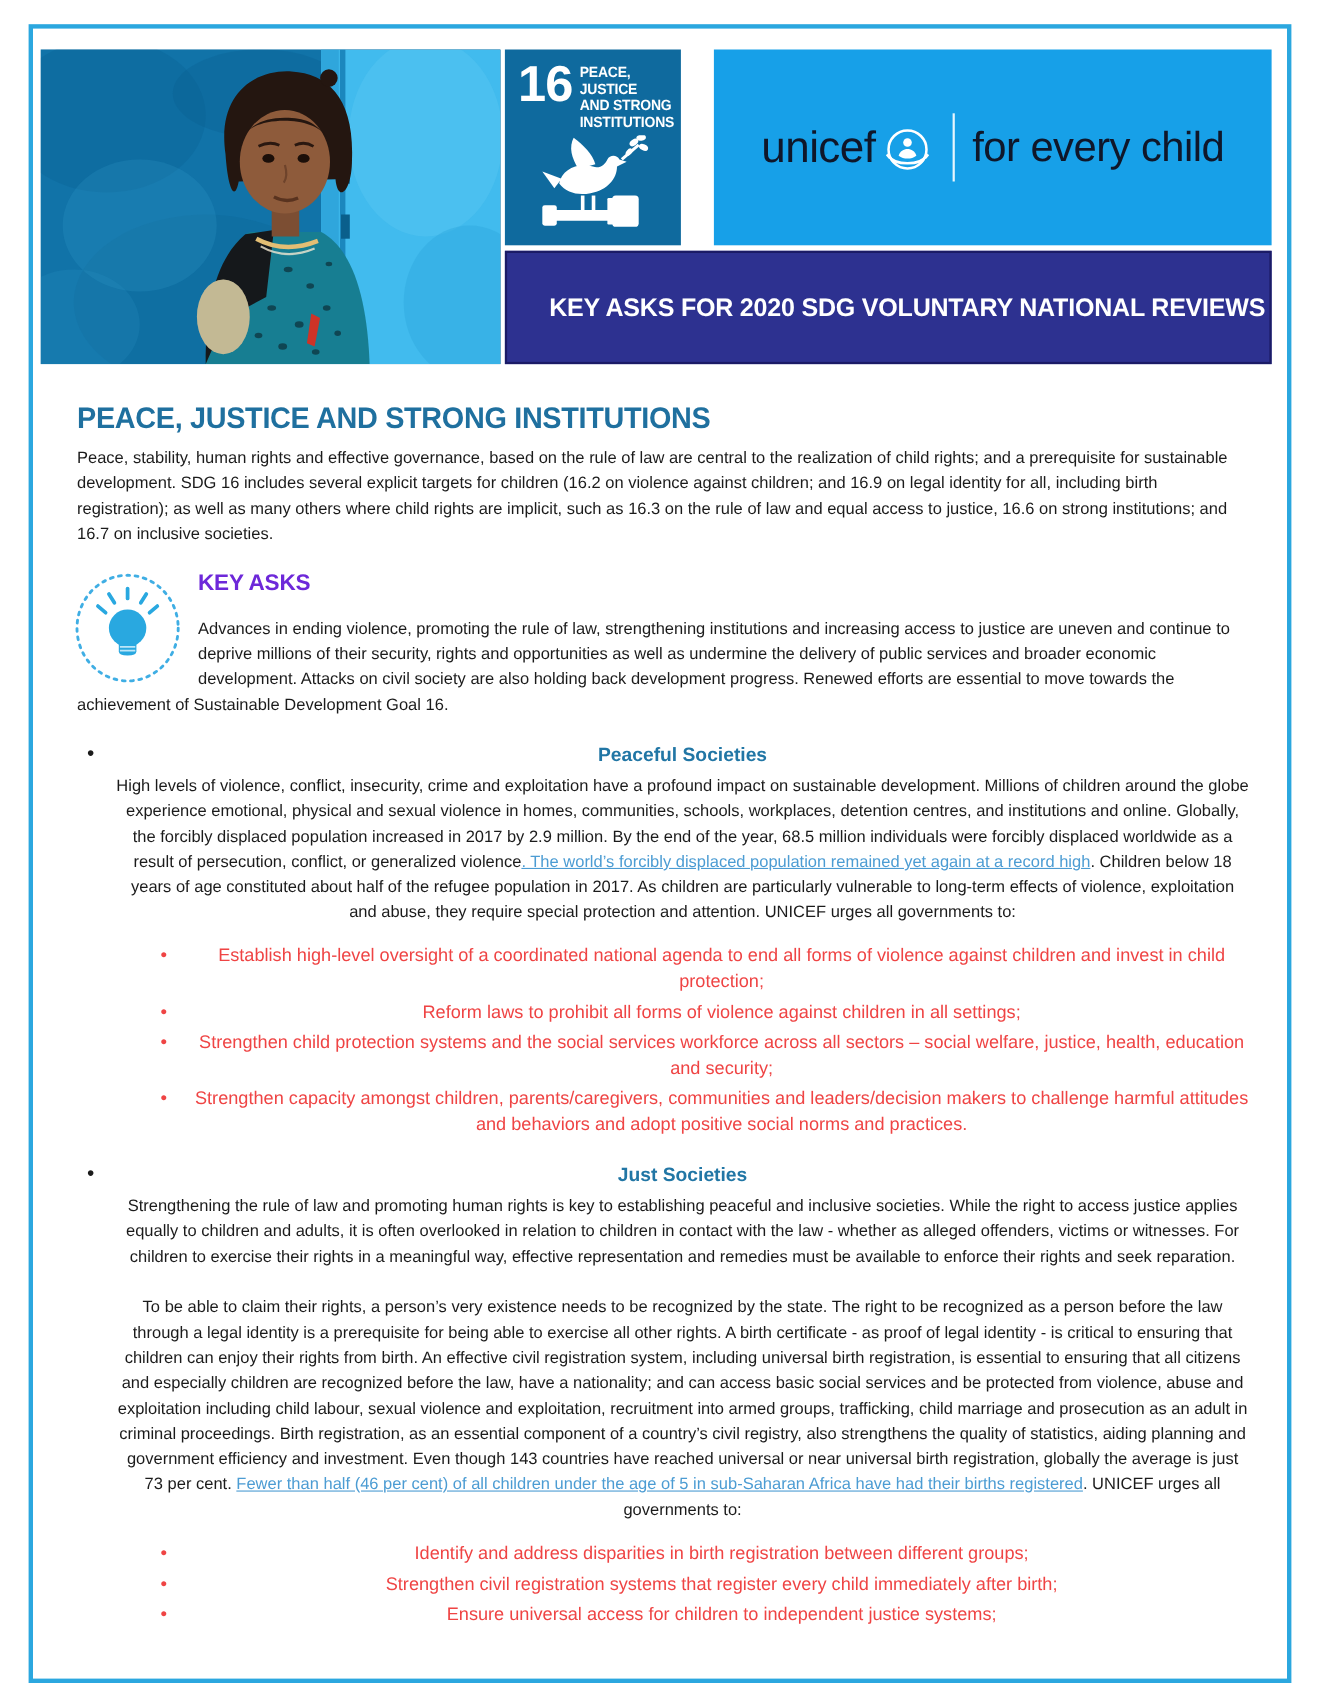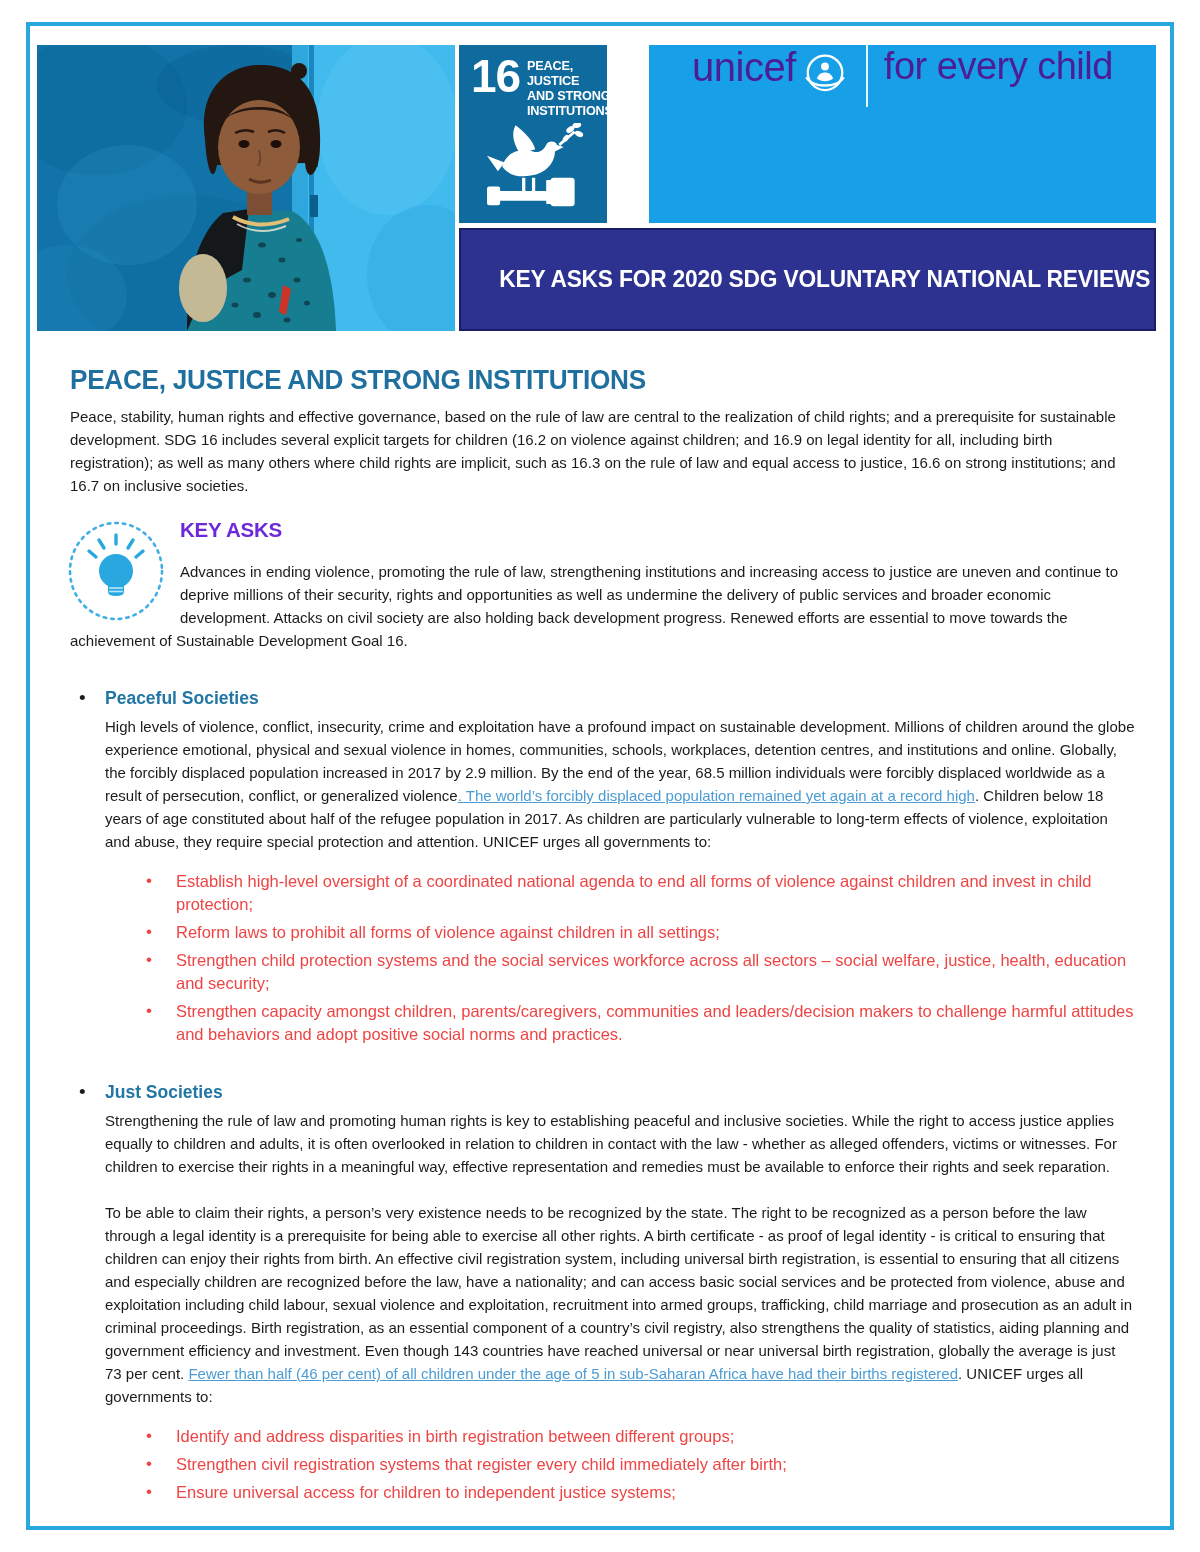--- a/index.html
+++ b/index.html
@@ -17,34 +17,34 @@
 
   
   .header { position:absolute; left:0; top:0; width:1200px; height:331px; }
   .photo {
     position:absolute; left:37px; top:45px; width:418px; height:286px;
     overflow:hidden; background:#1173A8;
   }
   .photo svg { display:block; width:100%; height:100%; }
 
   .sdg-tile {
-    position:absolute; left:459px; top:45px; width:148px; height:178px;
+    position:absolute; left:459px; top:45px; width:160px; height:178px;
     background:#0F6A9E; color:#fff; padding:10px 10px 6px 12px;
   }
   .sdg-top { display:flex; align-items:flex-start; }
   .sdg-num { font-size:46px; font-weight:bold; line-height:42px; letter-spacing:-1px; }
   .sdg-label {
     font-size:13.5px; font-weight:bold; line-height:15px; margin:3px 0 0 7px;
     letter-spacing:-0.2px; transform:scaleX(.94); transform-origin:left top;
   }
   .sdg-art { position:absolute; left:50%; bottom:8px; transform:translateX(-46%); }
 
   .unicef-box {
     position:absolute; left:649px; top:45px; width:507px; height:178px;
-    background:#17A0E8; color:#4c1d95; display:flex; justify-content:center;
+    background:#17A0E8; color:#0f172a; display:flex; align-items:center; justify-content:center;
   }
   .u-word { font-size:40px; letter-spacing:-0.5px; }
   .u-emblem { margin:6px 4px 0 6px; }
   .u-divider { width:2px; height:62px; background:rgba(255,255,255,.9); margin:0 16px 0 14px; }
   .u-tag { font-size:38px; font-weight:300; letter-spacing:-0.5px; }
 
   .banner {
     position:absolute; left:459px; top:228px; width:697px; height:103px;
     background:#2D3190; border:2px solid #1B1B66;
     display:flex; align-items:center; justify-content:flex-end;
@@ -60,21 +60,21 @@
     font-size:27px; color:#1F709F; font-weight:bold; letter-spacing:-0.3px;
     margin:34px 0 9px 0; transform:scaleX(.97); transform-origin:left;
   }
   p { font-size:15px; line-height:23px; color:#1b1b1b; }
 
   .key-asks { margin-top:21px; }
   .key-asks::after { content:""; display:block; clear:both; }
   .bulb { float:left; width:104px; height:102px; margin:2px 12px 0 -6px; }
   .key-asks h2 { font-size:20.5px; color:#6d28d9; font-weight:bold; margin:3px 0 18px 0; letter-spacing:-0.2px; }
 
-  .section { position:relative; padding-left:35px; margin-top:36px; }
+  .section { position:relative; padding-left:35px; margin-top:24px;text-align:center; }
   .section::before {
     content:"\2022"; position:absolute; left:9px; top:-1px;
     font-size:19px; color:#1b1b1b;
   }
   .section h3 { font-size:17.5px; color:#2176A5; font-weight:bold; margin:0 0 6px 0; }
   .section p + p { margin-top:23px; }
   .section ul { list-style:none; margin:17px 0 0 0; padding:0; }
   .section li {
     position:relative; padding-left:71px; margin-bottom:5px;
     font-size:16.5px; line-height:23px; color:#ef4444;

